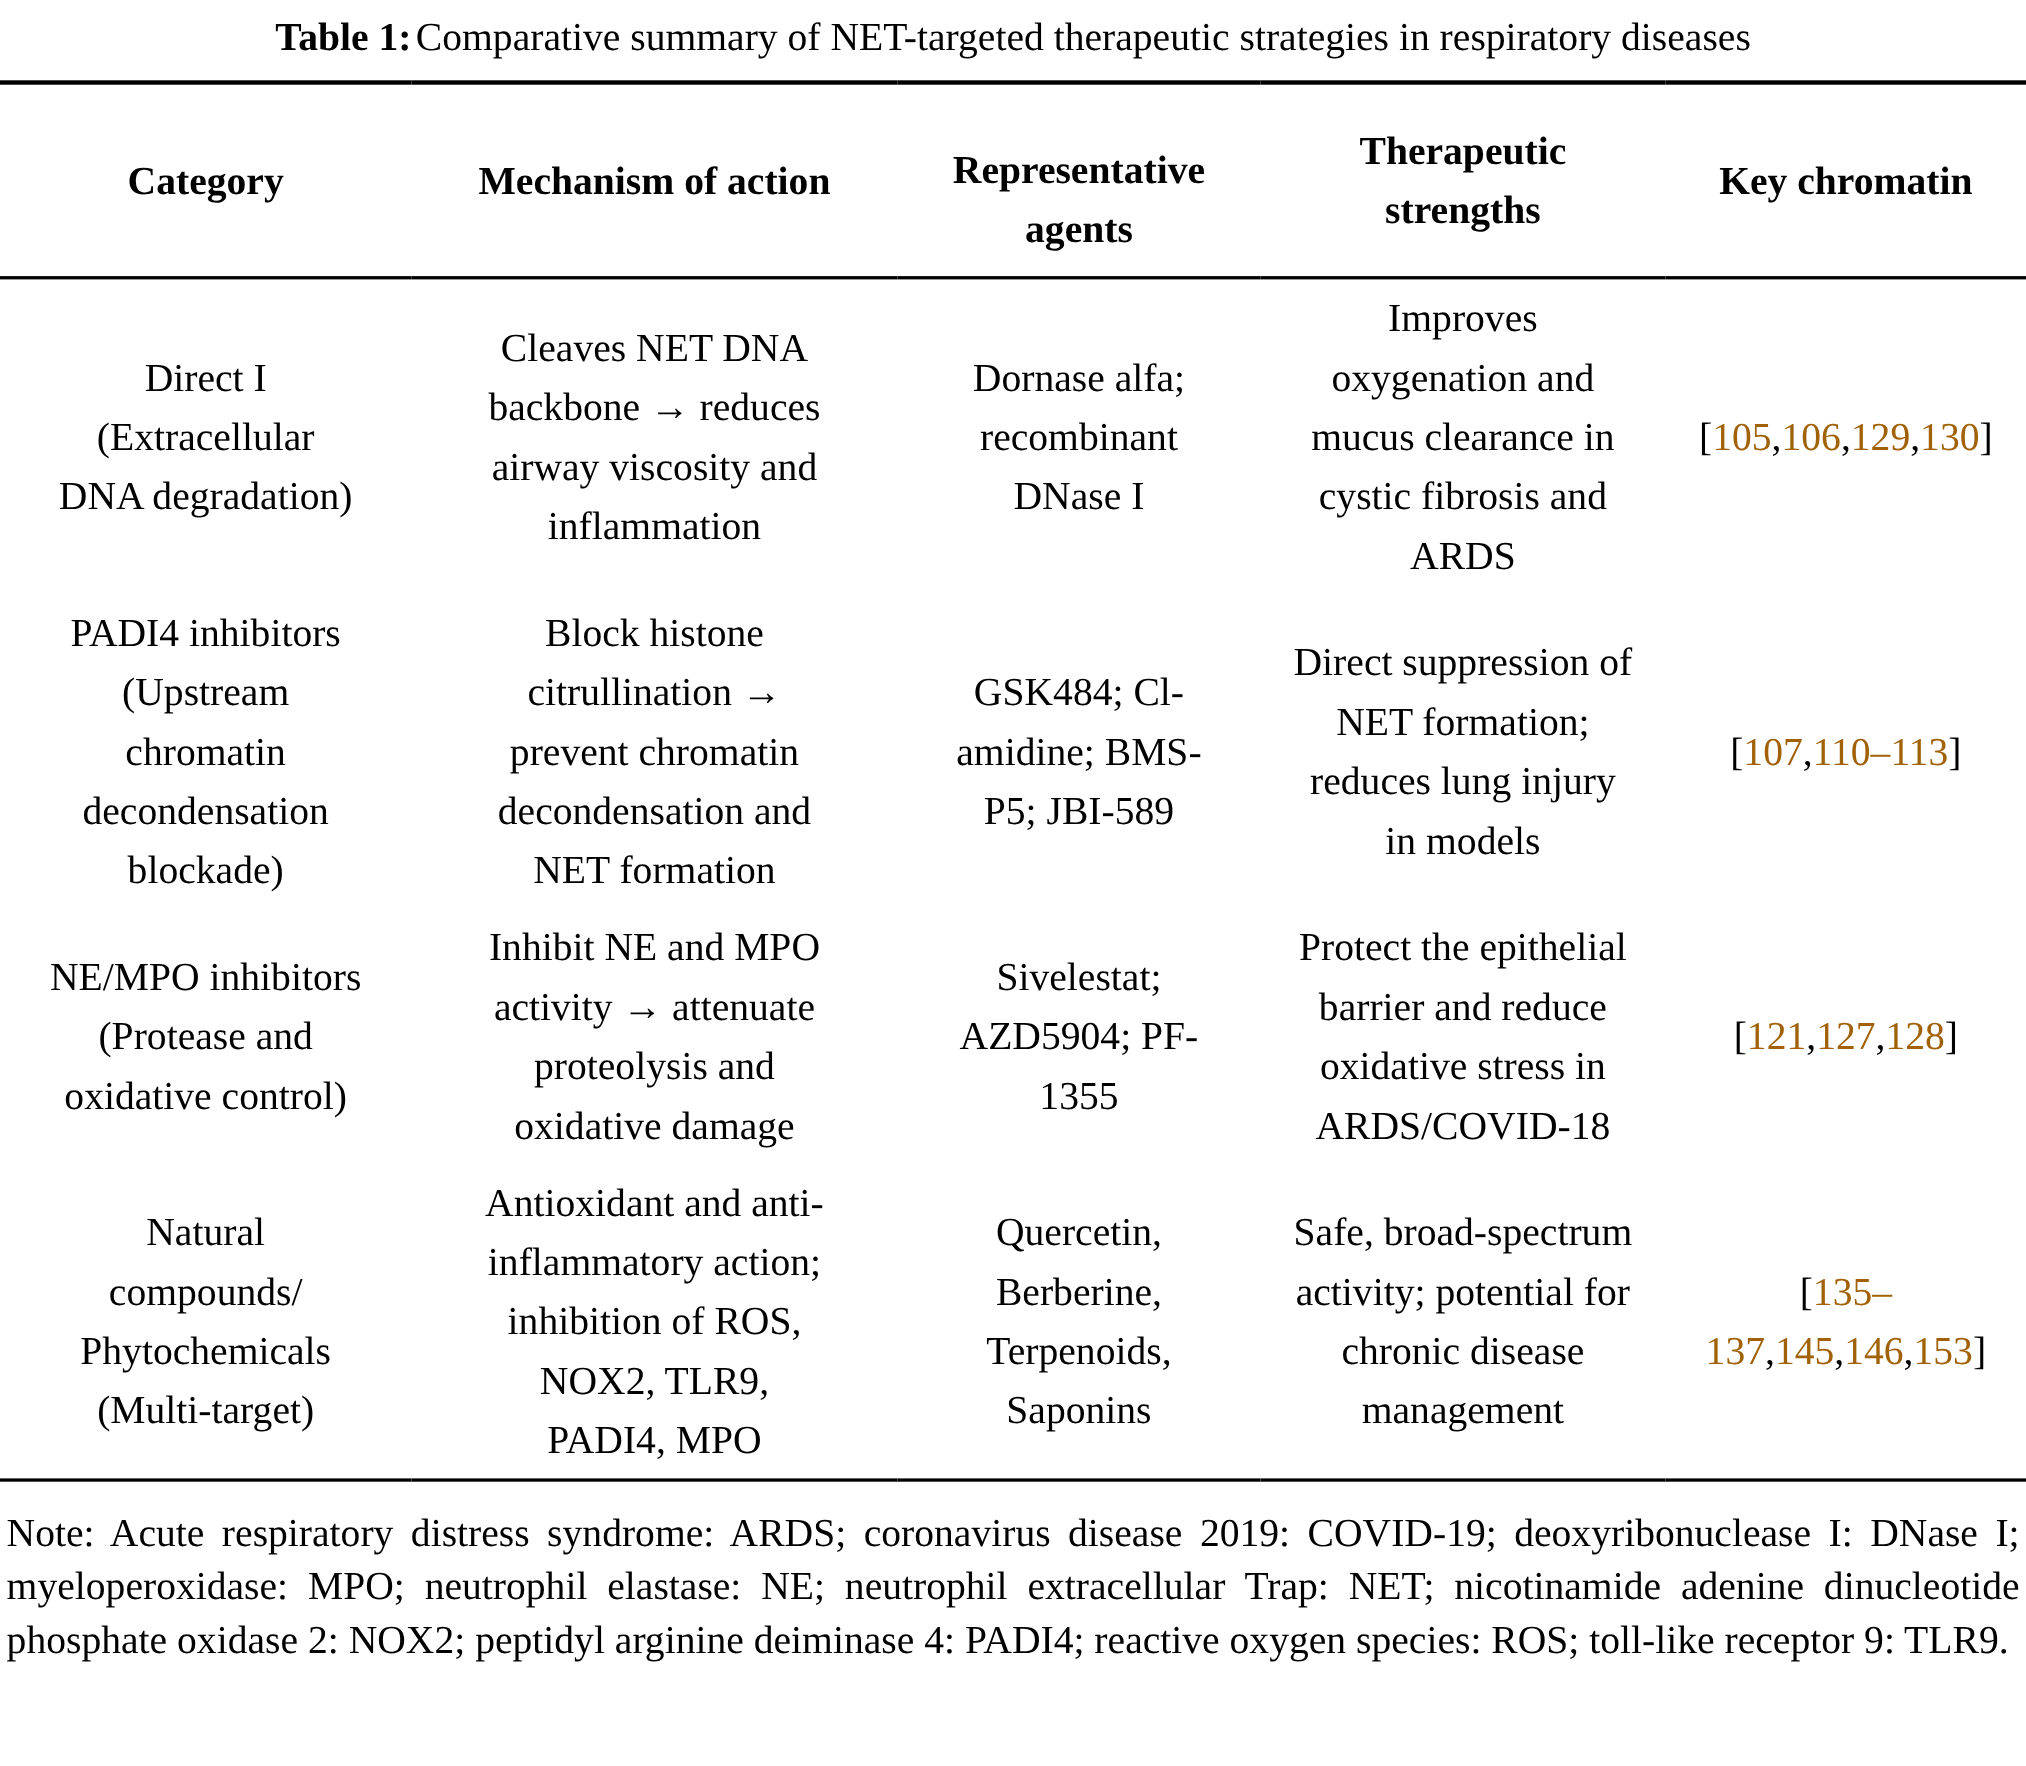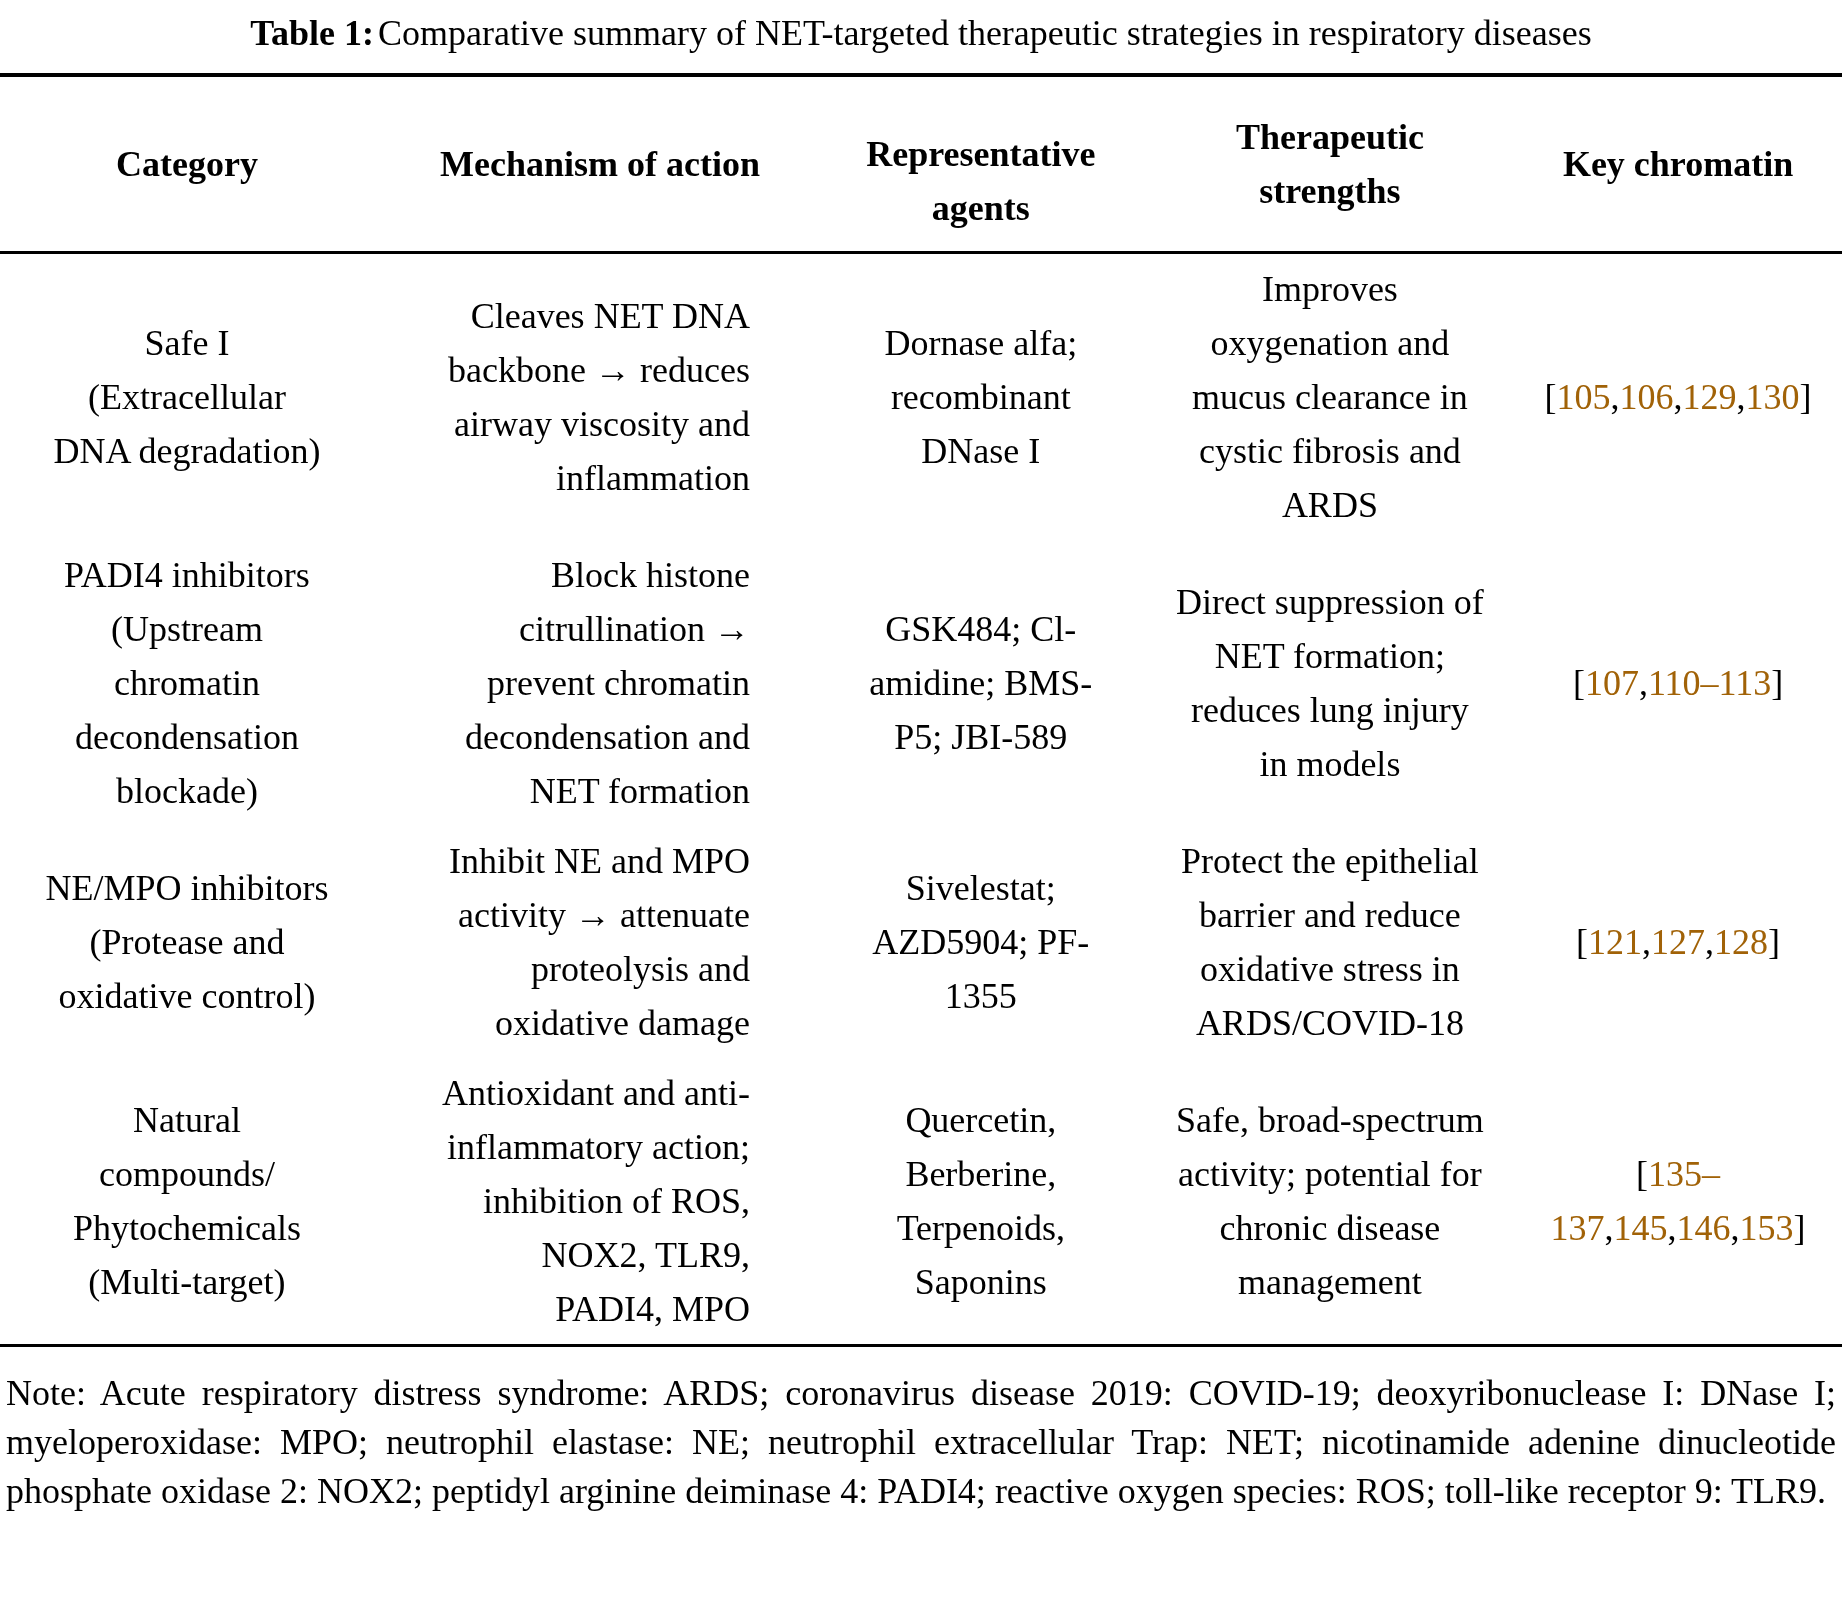--- a/index.html
+++ b/index.html
@@ -51,21 +51,21 @@
   tbody td {
     padding: 8px 4px;
     vertical-align: middle;
   }
   .cell {
     margin: 0 auto;
     text-align: center;
     line-height: 1.5;
   }
   .cat { max-width: 284px; }
-  .mech { max-width: 310px; text-align: right; }
+  .mech { max-width: 310px; }
   .agents { max-width: 228px; }
   .strengths { max-width: 310px; }
   .refs { max-width: 288px; }
   th .cat { max-width: 300px; }
   th .mech { max-width: 330px; }
   th .agents { max-width: 260px; margin-top: 34px; }
   th .strengths { max-width: 330px; }
   th .refs { max-width: 300px; }
   .ref-link { color: #a16207; }
   .ref-punct { color: #000000; }
@@ -107,21 +107,21 @@
             <div class="cell strengths">Therapeutic strengths</div>
           </th>
         <th>
             <div class="cell refs">Key chromatin</div>
           </th>
       </tr>
     </thead>
     <tbody>
       <tr>
         <td>
-            <div class="cell cat">Safe I (Extracellular DNA degradation)</div>
+            <div class="cell cat">Direct I (Extracellular DNA degradation)</div>
           </td>
         <td>
             <div class="cell mech">Cleaves NET DNA backbone → reduces airway viscosity and inflammation</div>
           </td>
         <td>
             <div class="cell agents">Dornase alfa; recombinant DNase I</div>
           </td>
         <td>
             <div class="cell strengths">Improves oxygenation and mucus clearance in cystic fibrosis and ARDS</div>
           </td>

